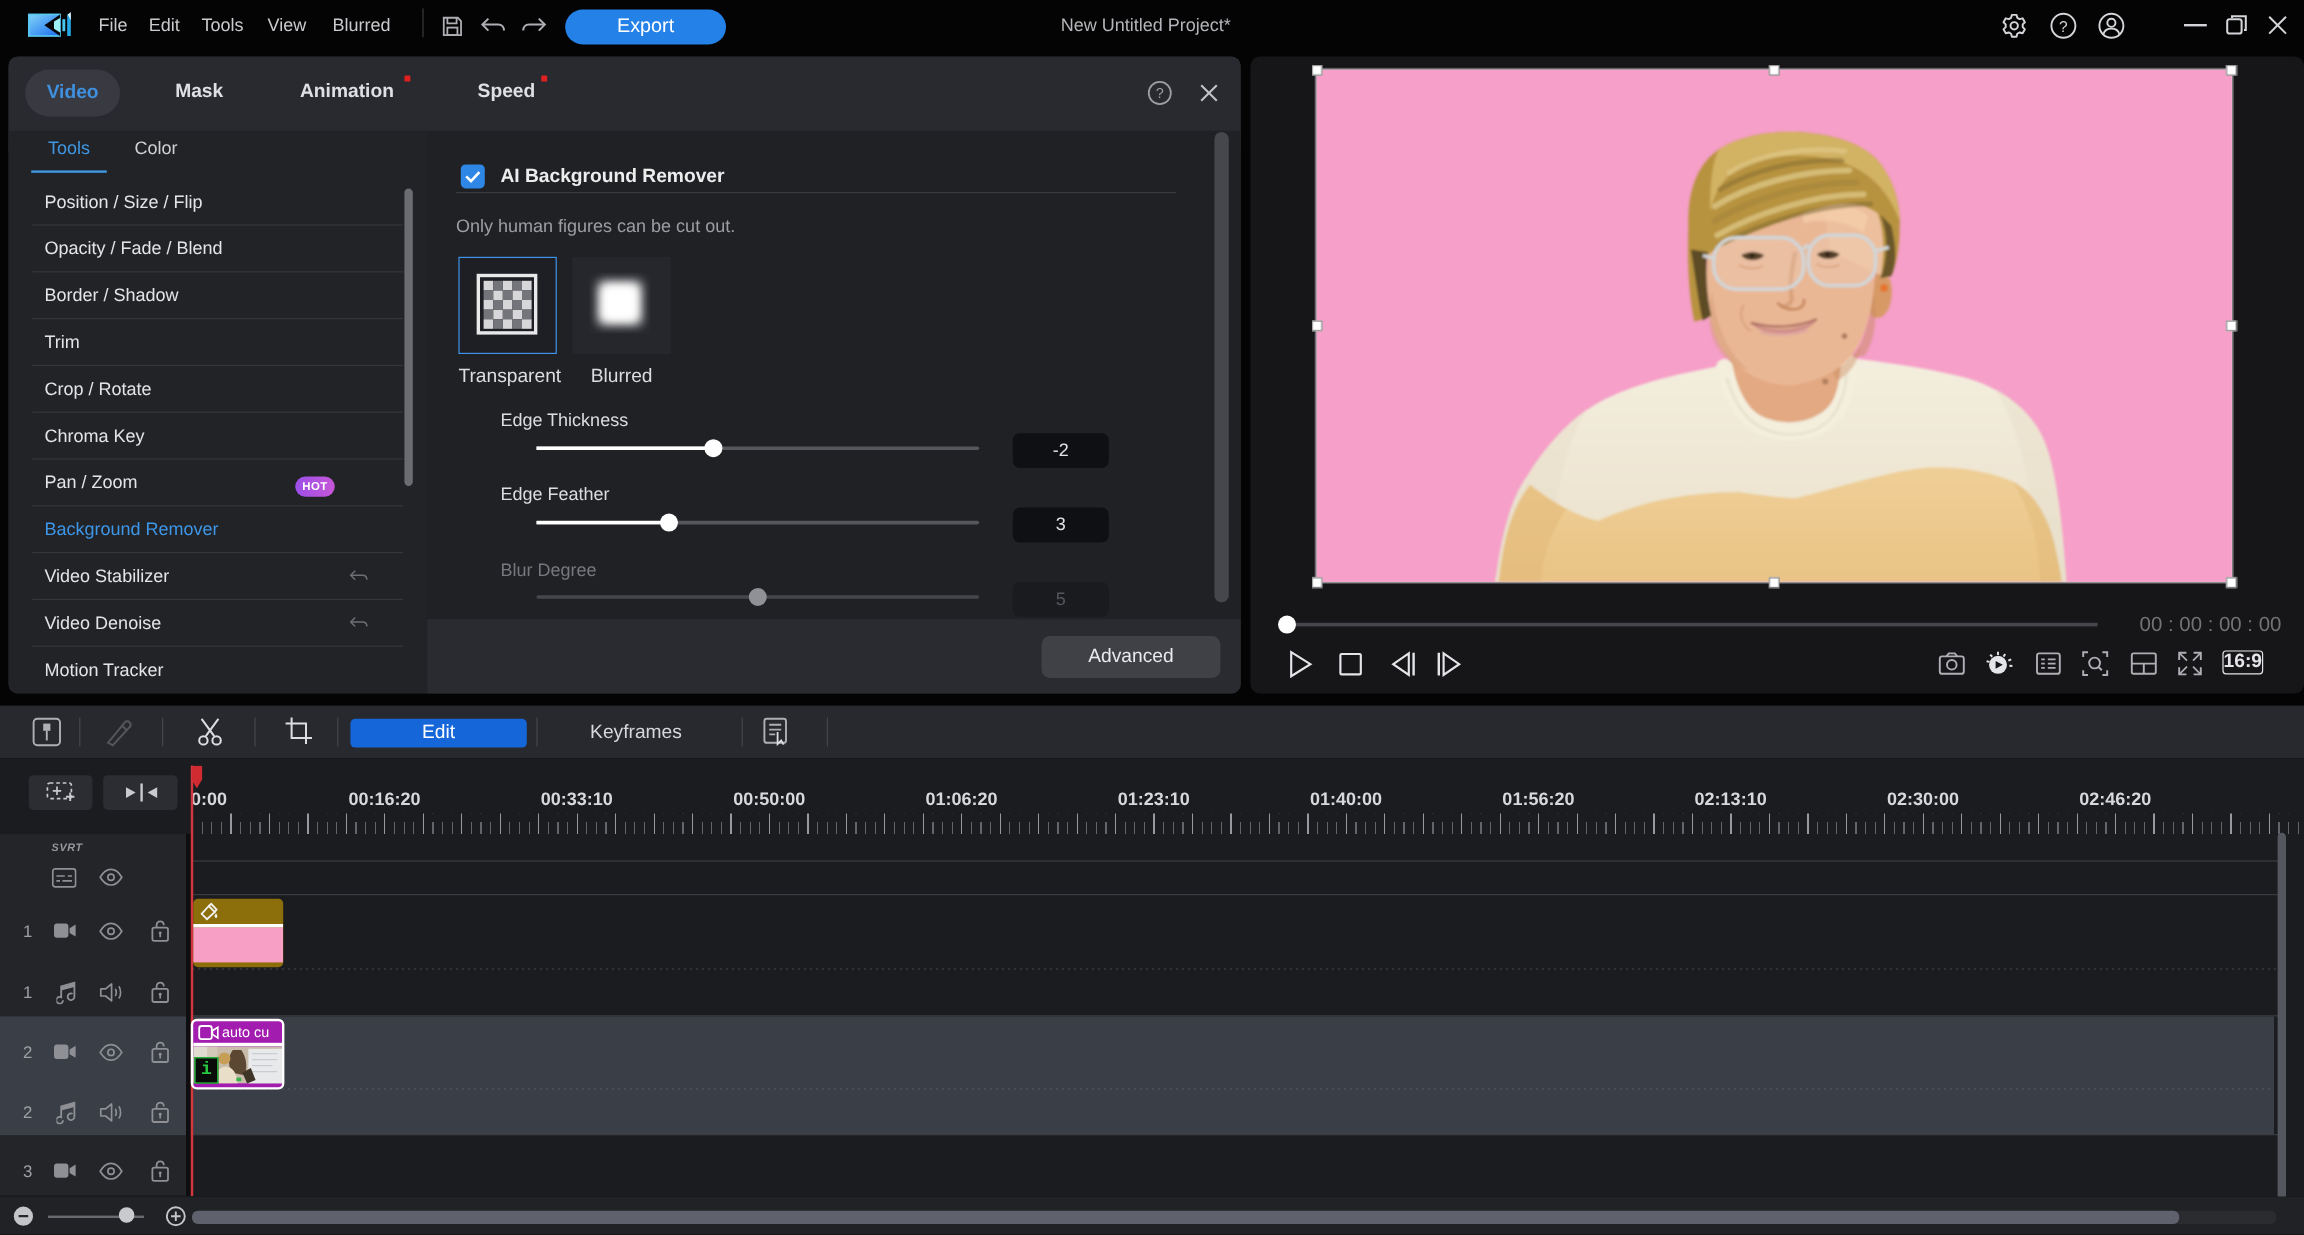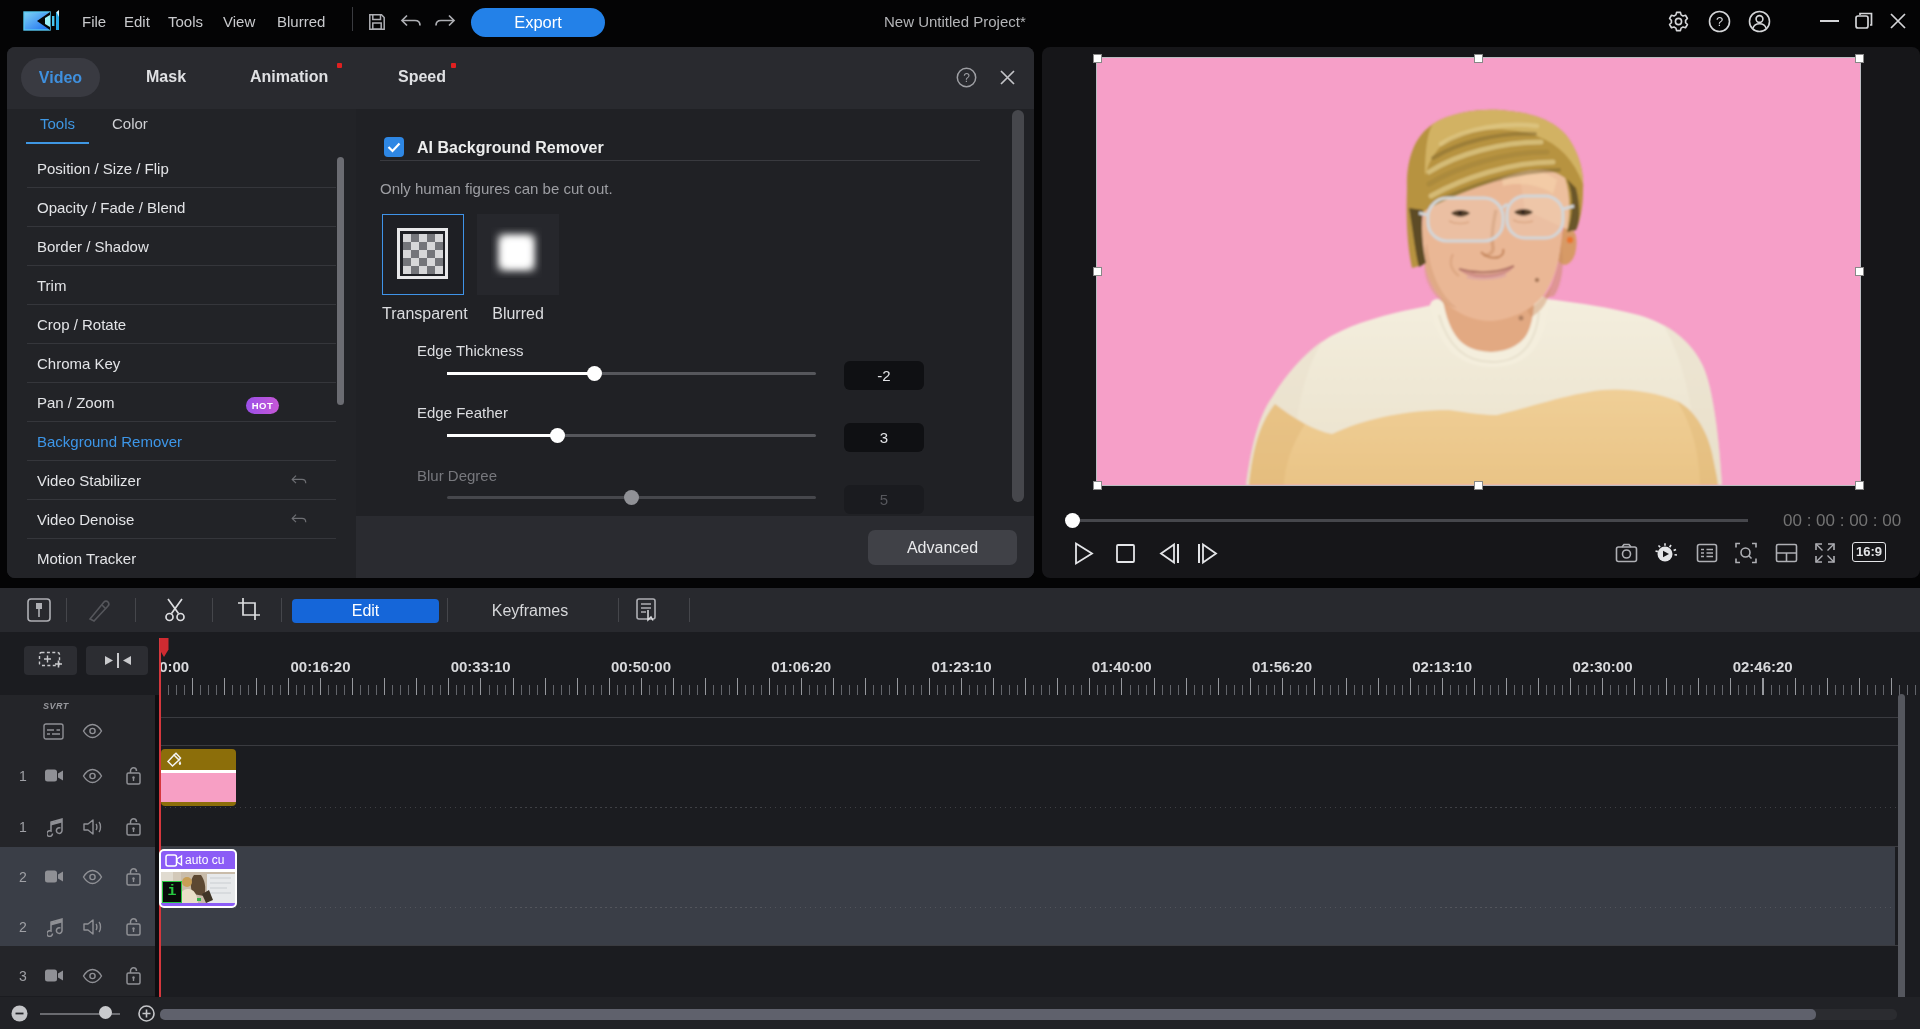--- a/index.html
+++ b/index.html
@@ -428,21 +428,21 @@
     </svg>
     <svg class="abs icon" style="left:733px;top:496px" width="23" height="20" viewBox="0 0 23 20">
       <rect x="1.5" y="1.5" width="20" height="17" rx="1.5"></rect>
       <path d="M1.5 10 H21.5 M11.5 10 V18.5"></path>
     </svg>
     <svg class="abs icon" style="left:772px;top:495px" width="22" height="22" viewBox="0 0 22 22">
       <path d="M8 2 H2 V8 M14 2 H20 V8 M8 20 H2 V14 M14 20 H20 V14"></path>
       <path d="M2 2 L8.5 8.5 M20 2 L13.5 8.5 M2 20 L8.5 13.5 M20 20 L13.5 13.5" stroke-width="1.4"></path>
     </svg>
     <div class="abs" style="left:810px;top:495px;width:34px;height:20px;border:1.6px solid #e4e5e8;border-radius:3px;
-      color:#e4e5e8;font-size:13px;font-weight:bold;text-align:center;line-height:17px">16:9</div>
+      color:#e4e5e8;font-size:16px;font-weight:bold;text-align:center;line-height:17px">16:9</div>
   </div>
 
   <div id="tltoolbar" class="abs">
     <svg class="abs icon" style="left:26px;top:9px" width="26" height="26" viewBox="0 0 26 26">
       <rect x="2" y="2" width="22" height="22" rx="3"></rect>
       <rect x="10" y="6" width="6" height="6" fill="#aeafb4" stroke="none"></rect>
       <path d="M13 12 V20"></path>
     </svg>
     <div class="abs tsep" style="left:66px"></div>
     <svg class="abs" style="left:86px;top:9px" width="28" height="26" viewBox="0 0 28 26">
@@ -533,21 +533,21 @@
 
     <div class="abs" style="left:160.5px;top:117px;width:75px;height:57px;border-radius:4px;background:#8c6e0a;overflow:hidden">
       <svg class="abs" style="left:5px;top:3px" width="17" height="16" viewBox="0 0 17 16">
         <path d="M2 9.5 L8 3 L13 8 L6.5 14 Z" fill="none" stroke="#f2f2f2" stroke-width="1.5"></path>
         <path d="M8 3 L10 1.2 L14.5 6 L13 8" fill="none" stroke="#f2f2f2" stroke-width="1.5"></path>
         <path d="M14 9 C14 9 15.8 11.3 14.8 12.5 C13.8 13.6 12.5 12.4 12.8 11" fill="#f2f2f2"></path>
       </svg>
       <div class="abs" style="left:0;top:21px;width:75px;height:3px;background:#fff"></div>
       <div class="abs" style="left:0;top:24px;width:75px;height:29px;background:#f79fc4"></div>
     </div>
-    <div class="abs" style="left:159px;top:217px;width:78px;height:59px;border:2px solid #fff;border-radius:5px;background:#8b5cf6;overflow:hidden">
+    <div class="abs" style="left:159px;top:217px;width:78px;height:59px;border:2px solid #fff;border-radius:5px;background:#a21caf;overflow:hidden">
       <svg class="abs" style="left:4px;top:3px" width="18" height="13" viewBox="0 0 18 13">
         <rect x="1" y="1" width="10.5" height="11" rx="2" fill="none" stroke="#fff" stroke-width="1.5"></rect>
         <path d="M12 5 L16.5 2 V11 L12 8 Z" fill="none" stroke="#fff" stroke-width="1.4"></path>
       </svg>
       <div class="abs" style="left:24px;top:2px;color:#fff;font-size:12px">auto cu</div>
       <div class="abs" style="left:0;top:18px;width:74px;height:2.5px;background:#fff"></div>
       <svg class="abs" style="left:0;top:20.5px" width="74" height="31" viewBox="0 0 74 31">
         <rect width="74" height="31" fill="#c9bcaa"></rect>
         <rect x="0" y="0" width="12" height="31" fill="#e0dbd0"></rect>
         <rect x="12" y="0" width="8" height="31" fill="#d3c9b9"></rect>

